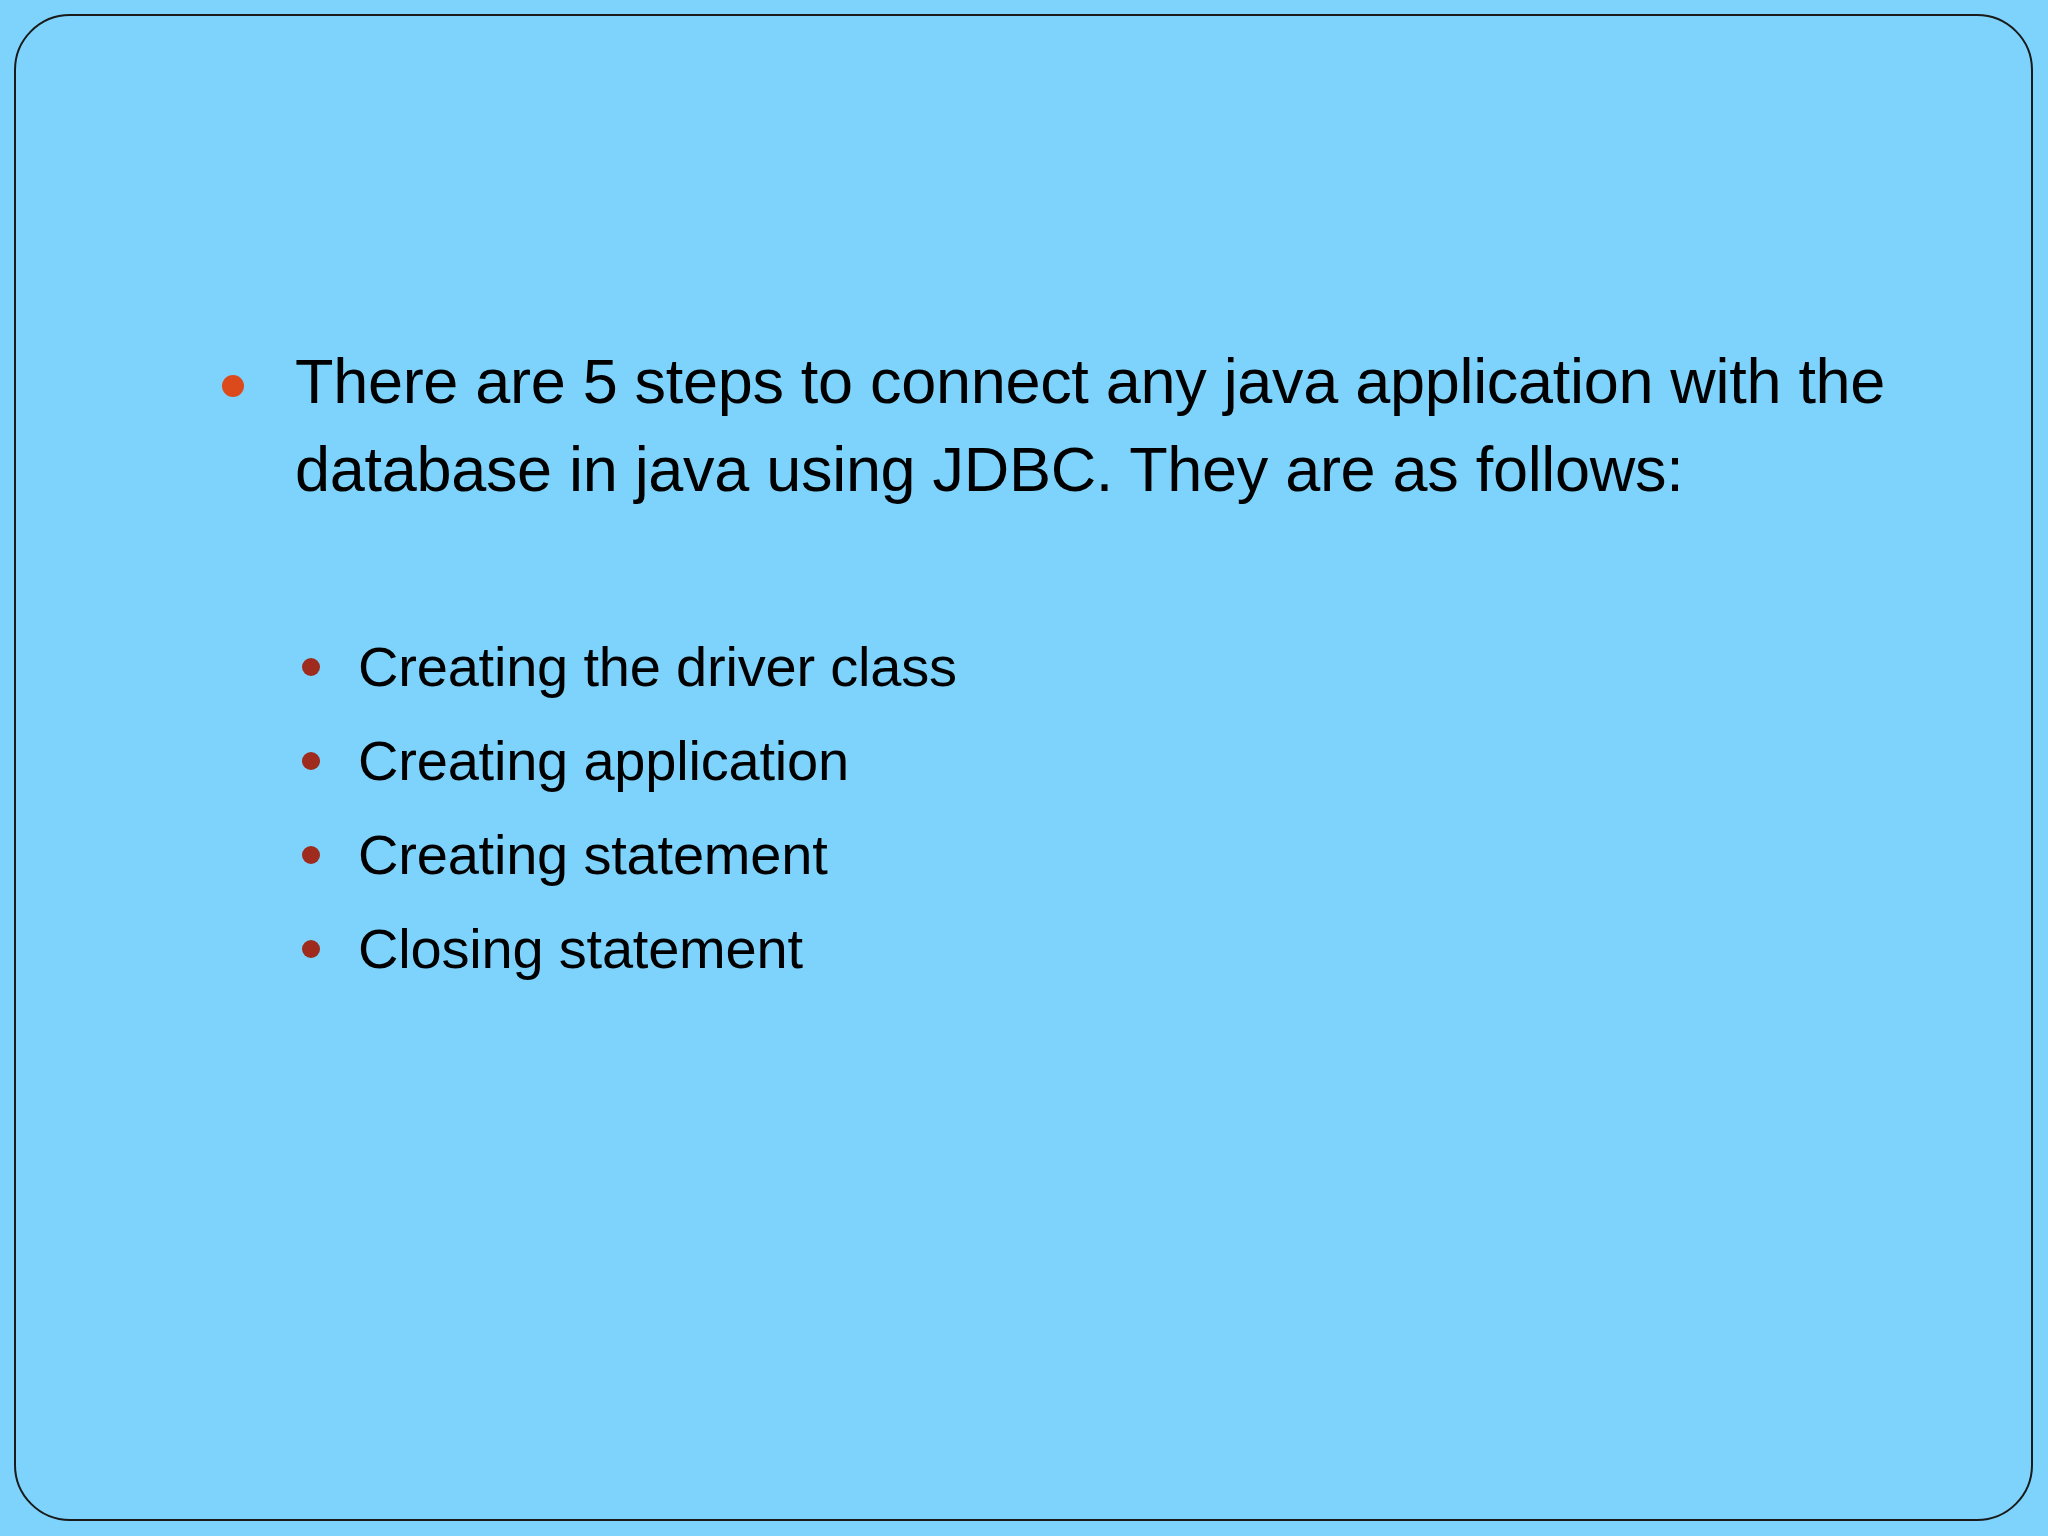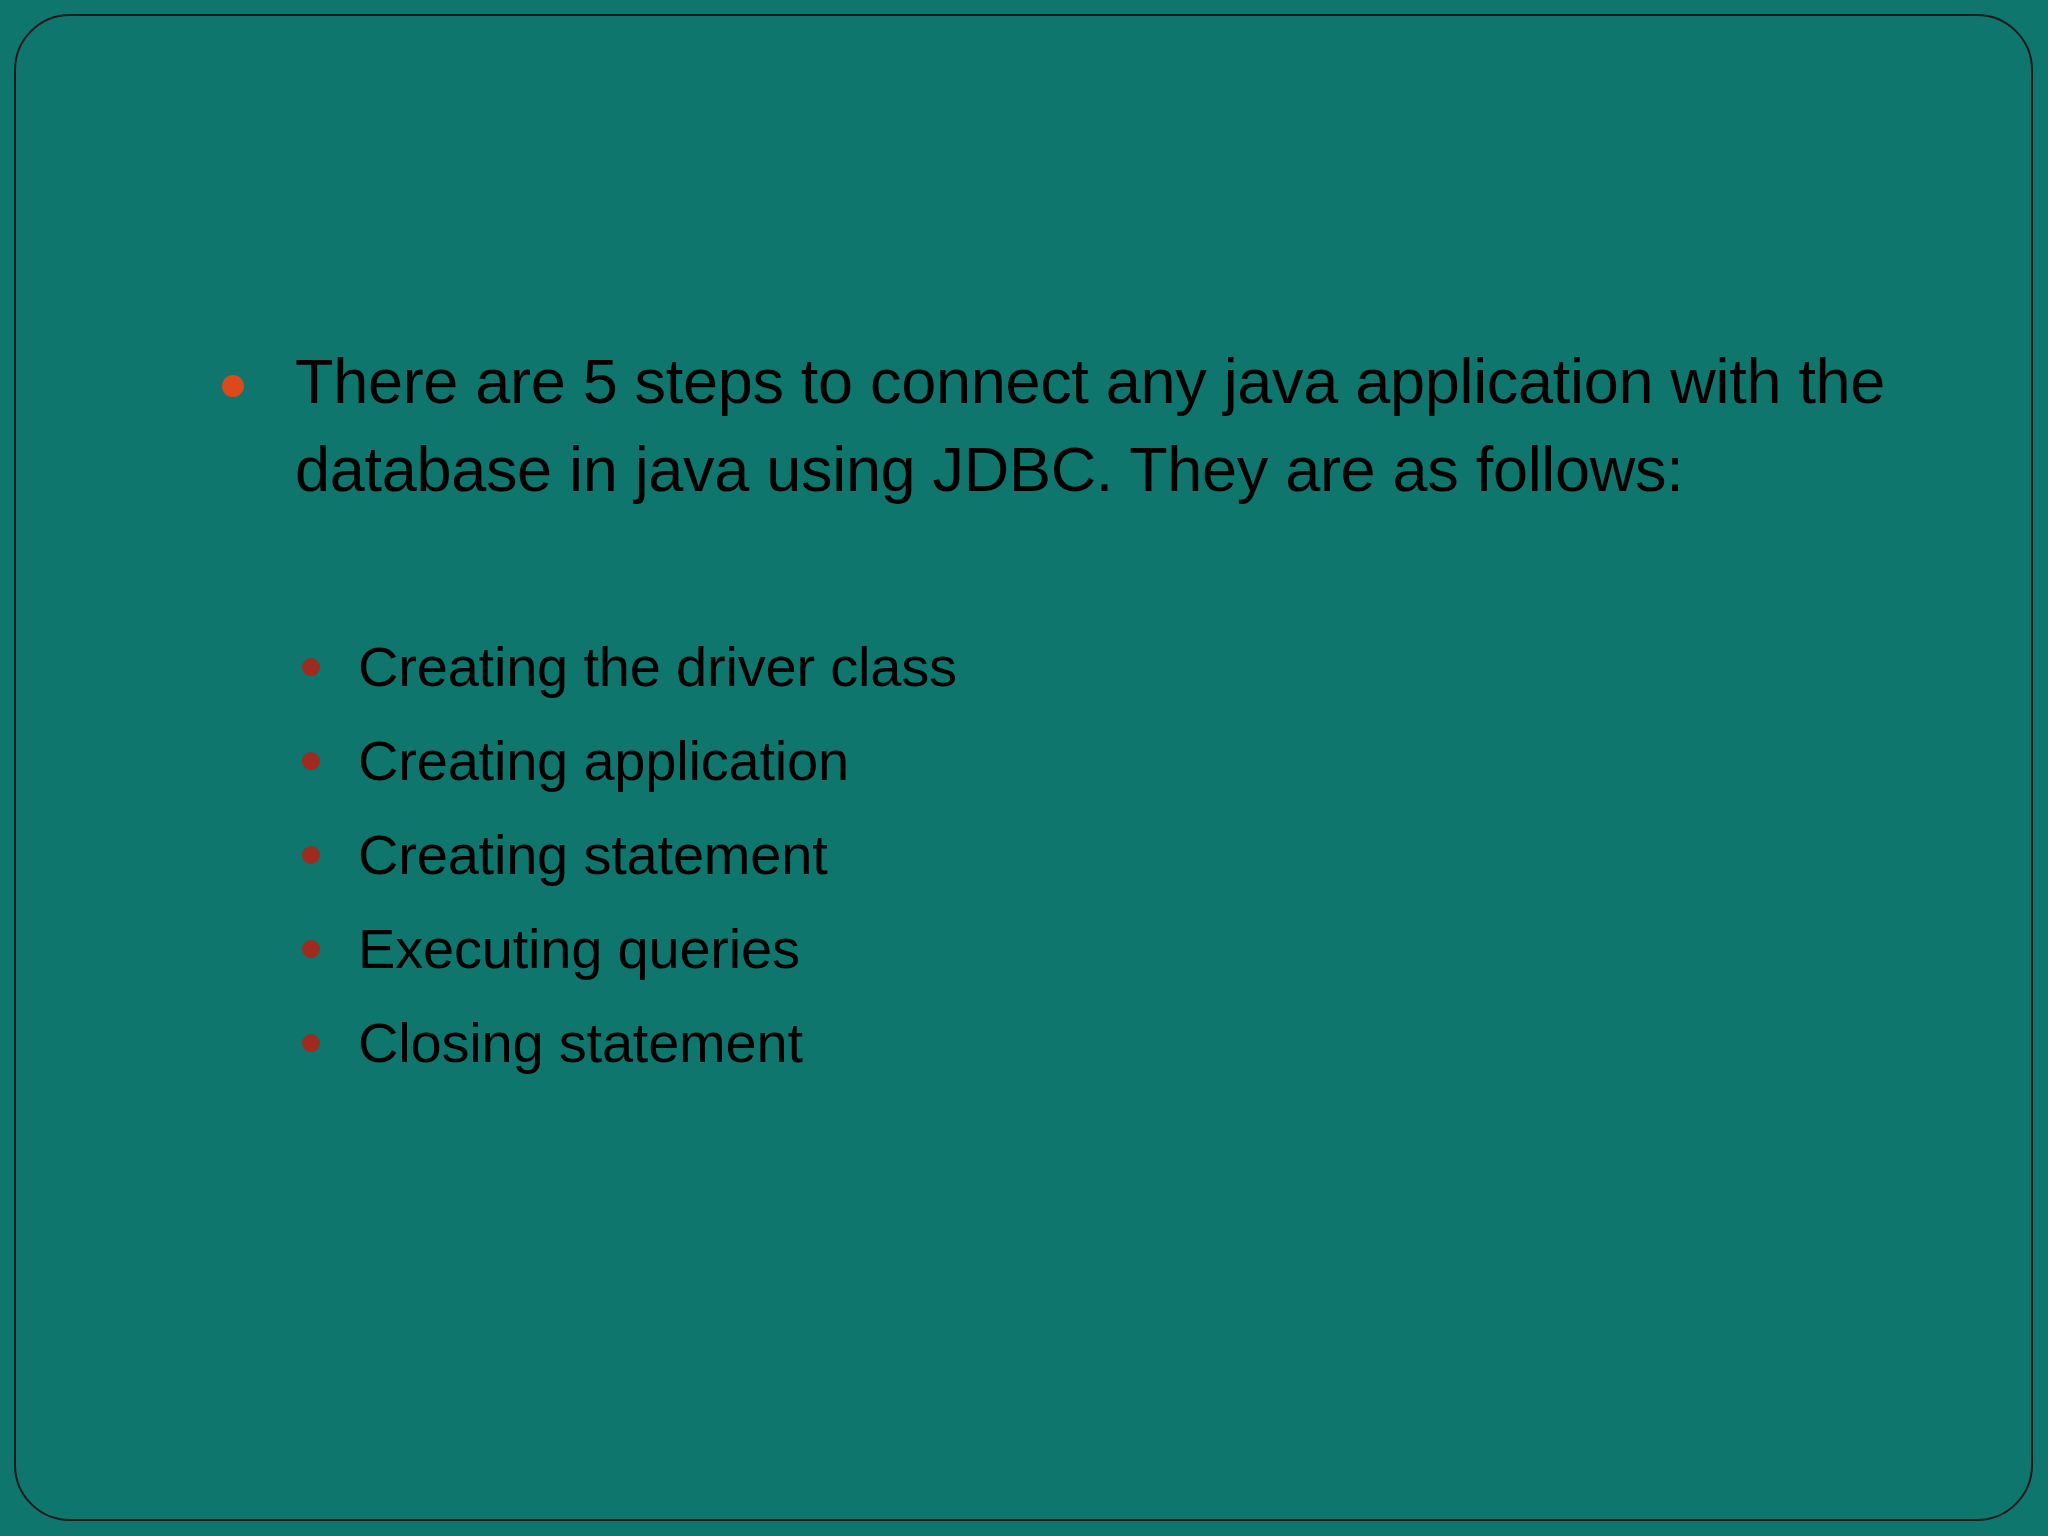--- a/index.html
+++ b/index.html
@@ -110,21 +110,21 @@
     line-height: 1.0;
     color: #000000;
     font-weight: 400;
     letter-spacing: -0.2px;
     font-family: "Liberation Sans", sans-serif;
   }
 </style>
 </head>
 <body>
 
-<div id="slide" style="background: #0f766e;">
+<div id="slide" style="background: #7dd3fc;">
 
   <div id="slide-border" style="border-color: rgb(26, 26, 26); border-radius: 56px;"></div>
 
   <div id="content">
 
     <div class="lvl1-item">
       <span class="lvl1-bullet" style="background: rgb(220, 74, 27);"></span>
       <span class="lvl1-text">There are 5 steps to connect any java application with the database in java using JDBC. They are as follows:</span>
     </div>
 
@@ -138,24 +138,20 @@
       <li class="lvl2-item">
         <span class="lvl2-bullet" style="background: rgb(158, 43, 30);"></span>
         <span class="lvl2-text">Creating application</span>
       </li>
 
       <li class="lvl2-item">
         <span class="lvl2-bullet" style="background: rgb(158, 43, 30);"></span>
         <span class="lvl2-text">Creating statement</span>
       </li>
 
-      <li class="lvl2-item">
-        <span class="lvl2-bullet" style="background: rgb(158, 43, 30);"></span>
-        <span class="lvl2-text">Executing queries</span>
-      </li>
 
       <li class="lvl2-item">
         <span class="lvl2-bullet" style="background: rgb(158, 43, 30);"></span>
         <span class="lvl2-text">Closing statement</span>
       </li>
 
     </ul>
 
   </div>
 </div>

